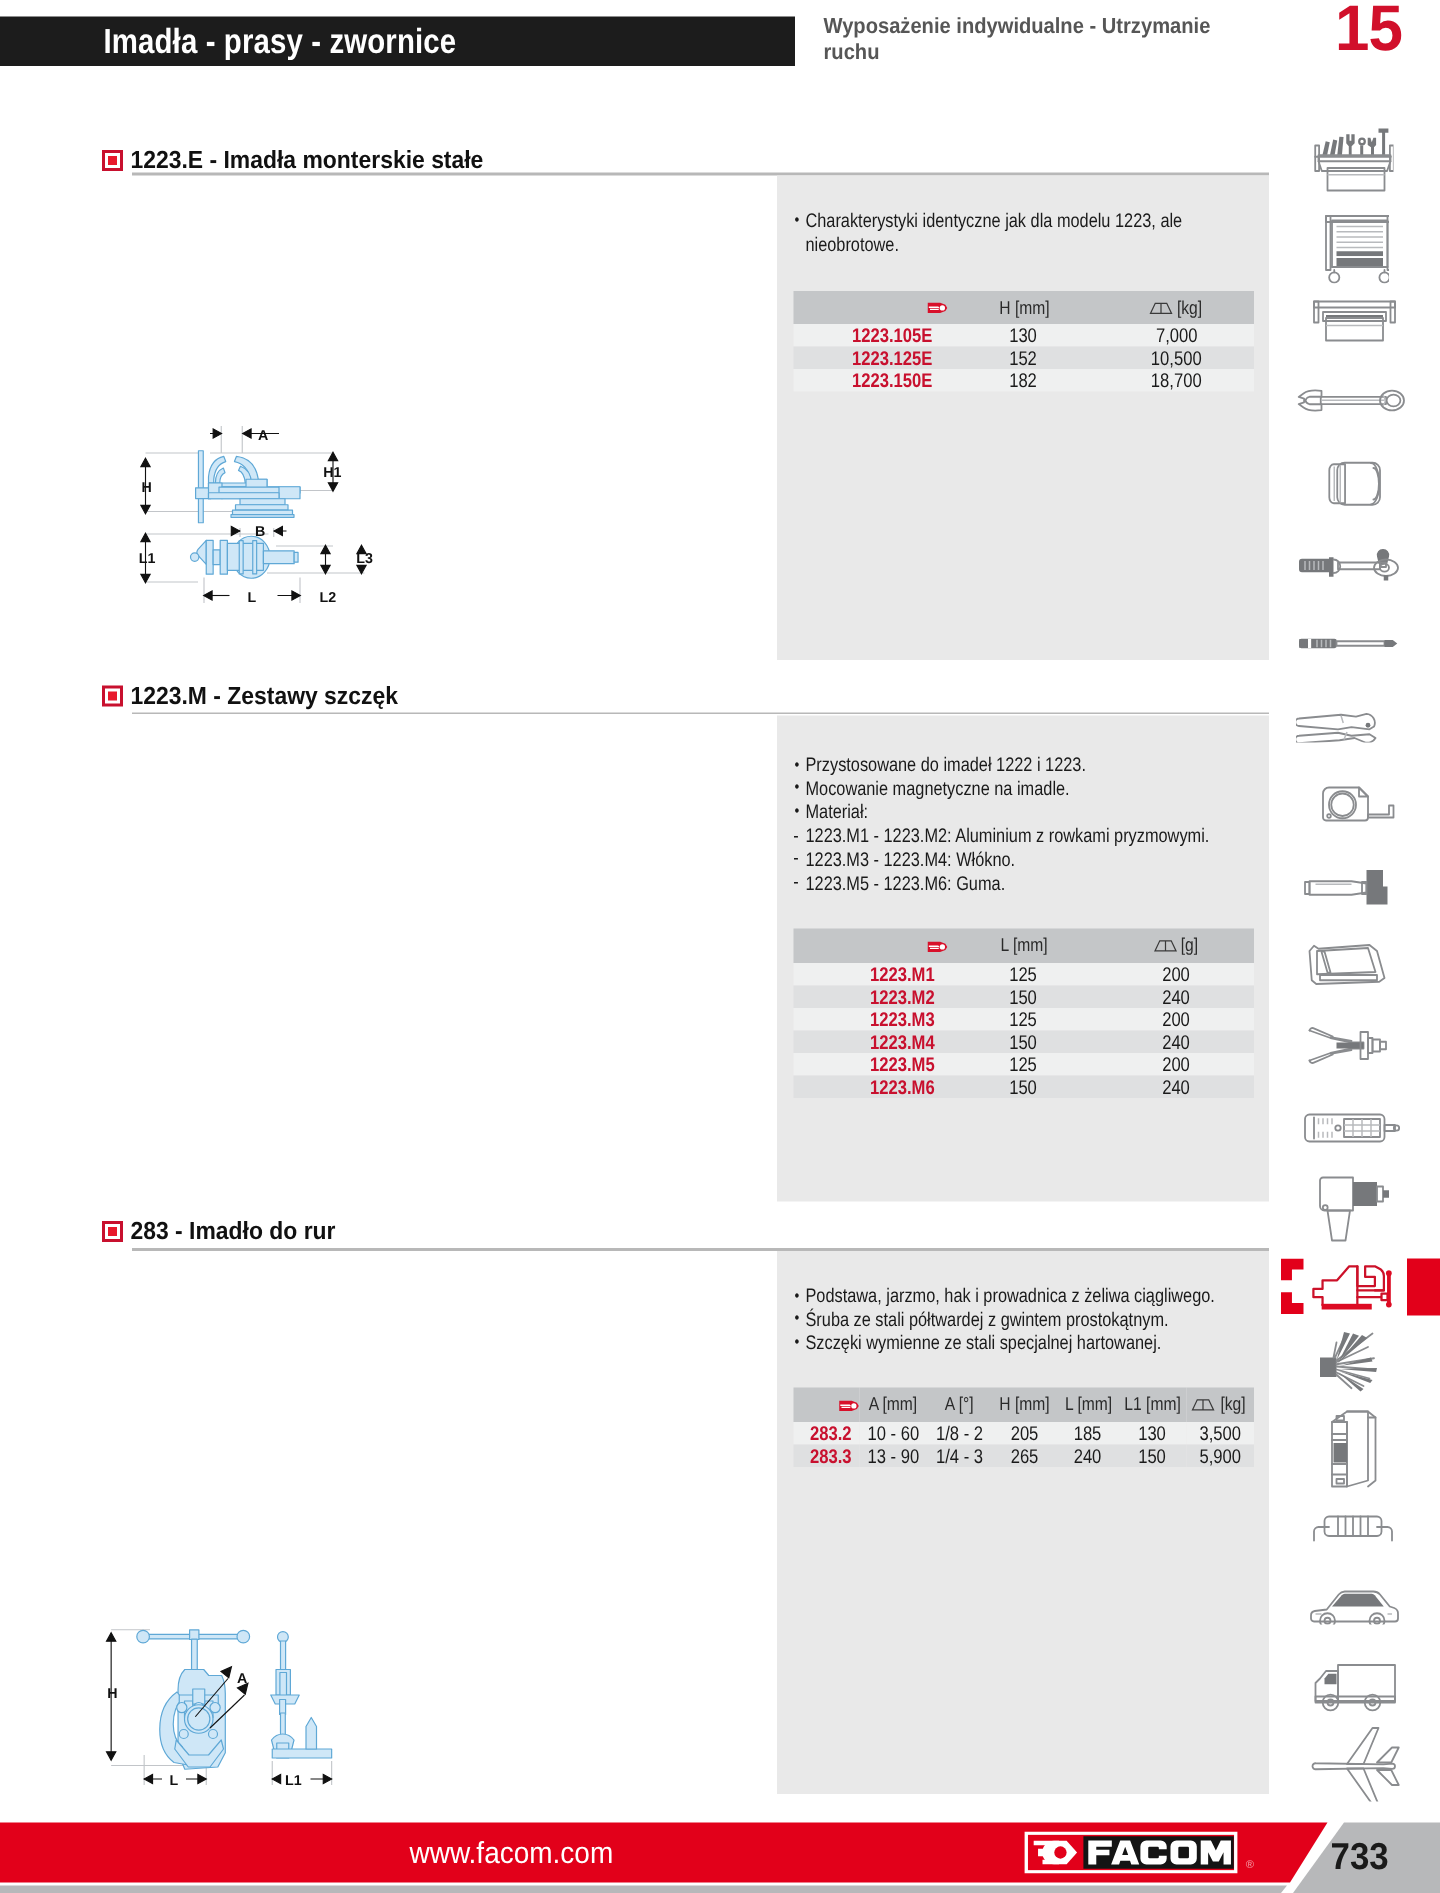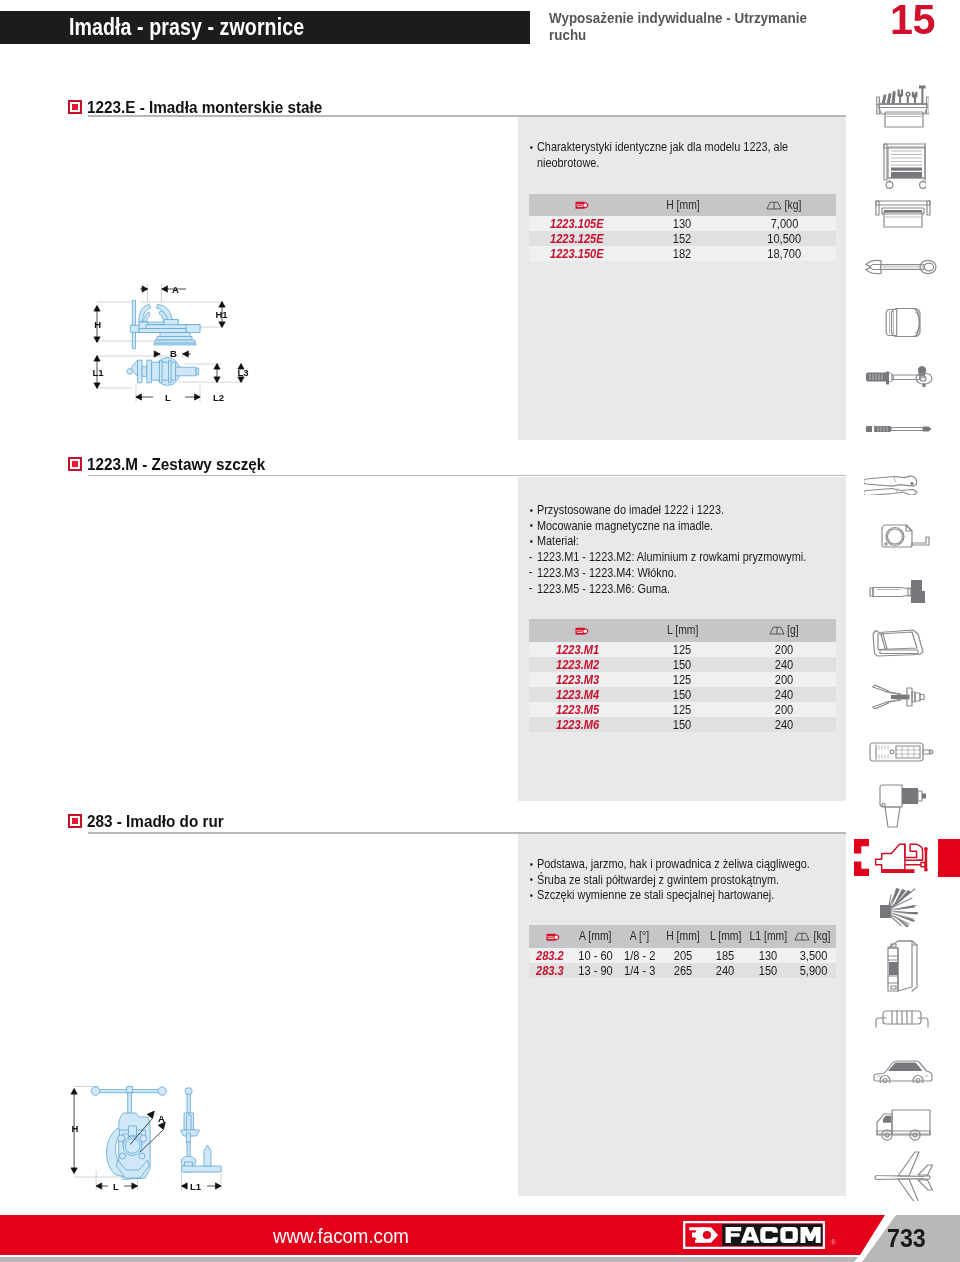--- a/index.html
+++ b/index.html
@@ -51,21 +51,21 @@
              table-layout:fixed;}
   table.spec th{background:#c4c6c8;font-weight:normal;height:22.8px;
                 font-size:12.4px;color:#2a2a2a;padding:0;vertical-align:middle;
                 text-align:center;white-space:nowrap;}
   table.spec th span{display:inline-block;transform:scaleX(.84);}
   table.spec td{height:13.2px;padding:0;text-align:center;vertical-align:middle;
                 font-size:13.2px;white-space:nowrap;}
   table.spec td span{display:inline-block;transform:scaleX(.84);}
   table.spec tr.alt td{background:#dfe0e1;}
   table.spec tr.reg td{background:#eff0f0;}
-  table.spec th.ref,table.spec td.ref{text-align:center;padding-left:4px;font-style:italic;}
+  table.spec th.ref,table.spec td.ref{text-align:right;padding-left:4px;}
   table.spec td.ref{color:#c8102e;font-weight:bold;}
   table.spec td.ref span{transform-origin:left center;}
 
   
   .fmark{display:inline-block;width:14px;height:8.5px;vertical-align:-1px;}
   .sicon{display:inline-block;width:16px;height:9px;vertical-align:-1px;margin-right:1.5px;}
 
   
   .dfill path,.dfill circle,.dfill ellipse,.dfill rect{
      fill:#cfe7f7;stroke:#5fa8d6;stroke-width:.8;stroke-linejoin:round;}

